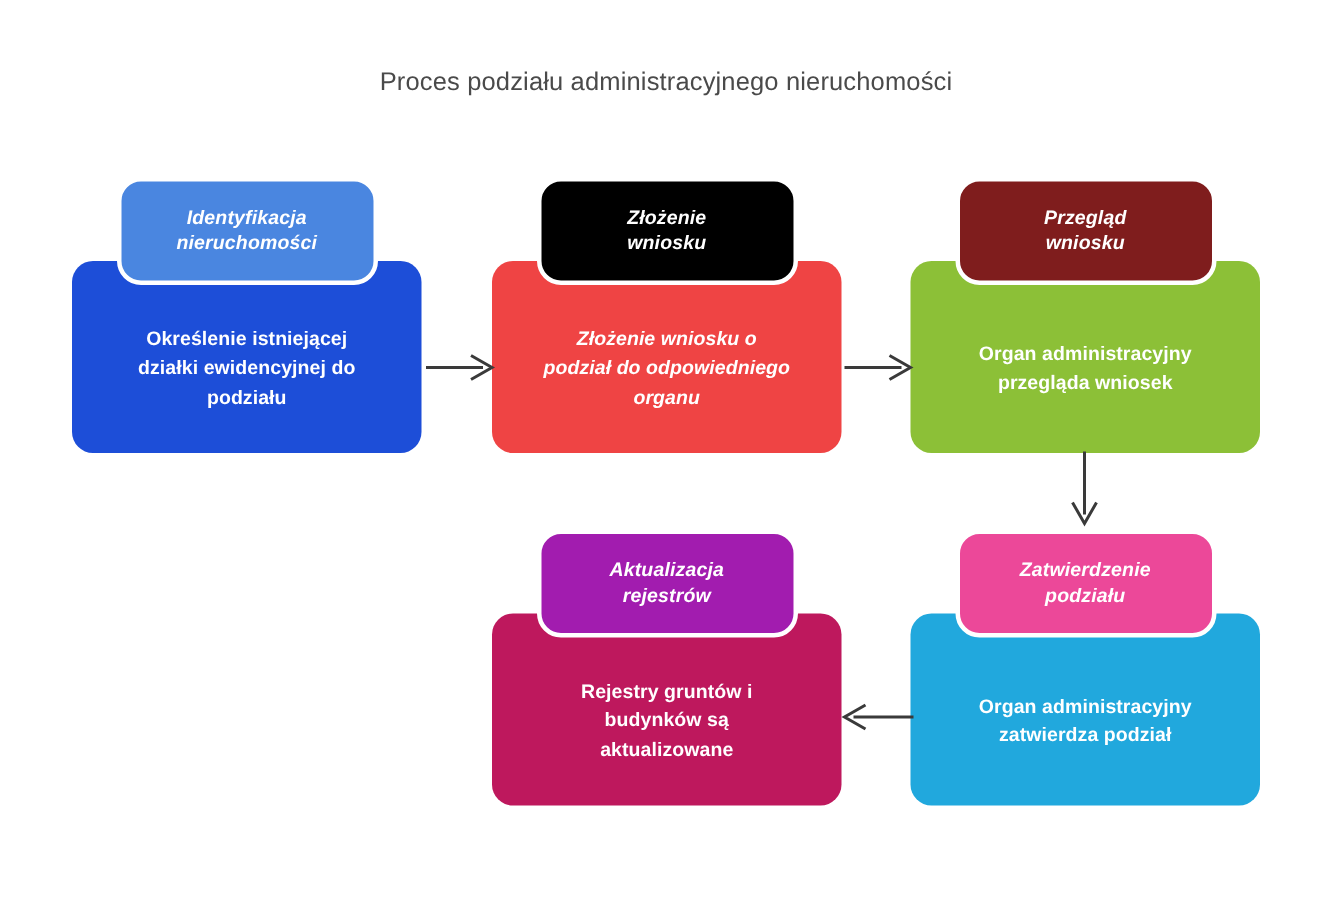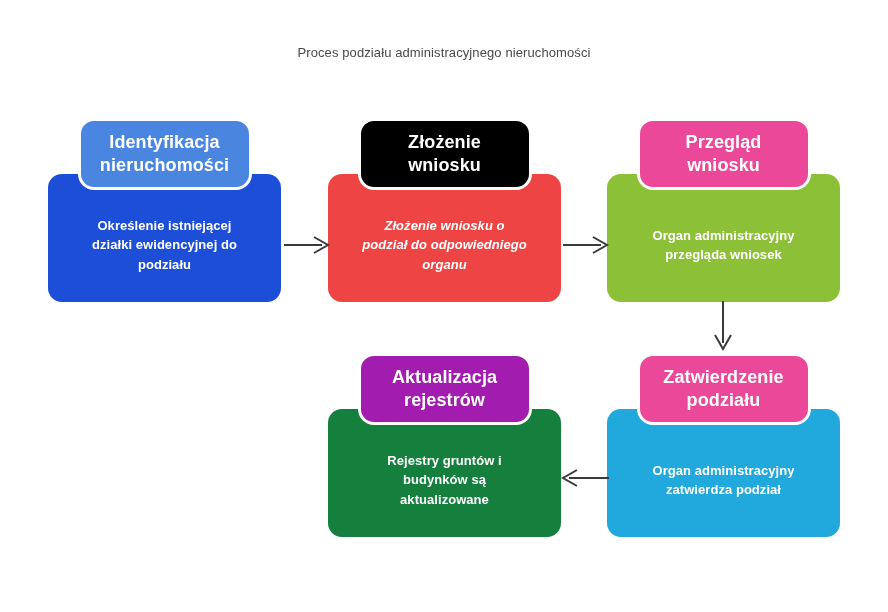--- a/index.html
+++ b/index.html
@@ -21,21 +21,21 @@
     inset: 0;
   }
 
   
   .chart-title {
     position: absolute;
     left: 0;
     right: 0;
     top: 45px;
     text-align: center;
-    font-size: 13px;
+    font-size: 17px;
     font-weight: 400;
     color: #4a4a4a;
     letter-spacing: 0.1px;
     white-space: nowrap;
   }
 
   
   .node {
     position: absolute;
   }
@@ -75,25 +75,26 @@
     box-sizing: border-box;
     display: flex;
     align-items: center;
     justify-content: center;
     z-index: 3;
   }
   .node-header-text {
     width: 100%;
     text-align: center;
     color: #ffffff;
-    font-size: 18px;
+    font-size: 13px;
     font-weight: 700;
     line-height: 1.3;
     letter-spacing: 0.1px;
     white-space: pre-line;
+    font-style: italic;
   }
 
   
   #node-0 { left: 48px;  top: 118px; width: 233px; }
   #node-1 { left: 328px; top: 118px; width: 233px; }
   #node-2 { left: 607px; top: 118px; width: 233px; }
   #node-3 { left: 607px; top: 353px; width: 233px; }
   #node-4 { left: 328px; top: 353px; width: 233px; }
 
   
@@ -137,39 +138,39 @@
       <div class="node-header-text">Złożenie
 wniosku</div>
     </div>
   </div>
 
   <div class="node" id="node-2">
     <div class="node-body" style="background:#8cc037;">
       <div class="node-body-text">Organ administracyjny
 przegląda wniosek</div>
     </div>
-    <div class="node-header" style="background:#ec4899;">
+    <div class="node-header" style="background:#7f1d1d;">
       <div class="node-header-text">Przegląd
 wniosku</div>
     </div>
   </div>
 
   <div class="node" id="node-3">
     <div class="node-body" style="background:#21a8dd;">
       <div class="node-body-text">Organ administracyjny
 zatwierdza podział</div>
     </div>
     <div class="node-header" style="background:#ec4899;">
       <div class="node-header-text">Zatwierdzenie
 podziału</div>
     </div>
   </div>
 
   <div class="node" id="node-4">
-    <div class="node-body" style="background:#15803d;">
+    <div class="node-body" style="background:#be185d;">
       <div class="node-body-text">Rejestry gruntów i
 budynków są
 aktualizowane</div>
     </div>
     <div class="node-header" style="background:#a21caf;">
       <div class="node-header-text">Aktualizacja
 rejestrów</div>
     </div>
   </div>
 

